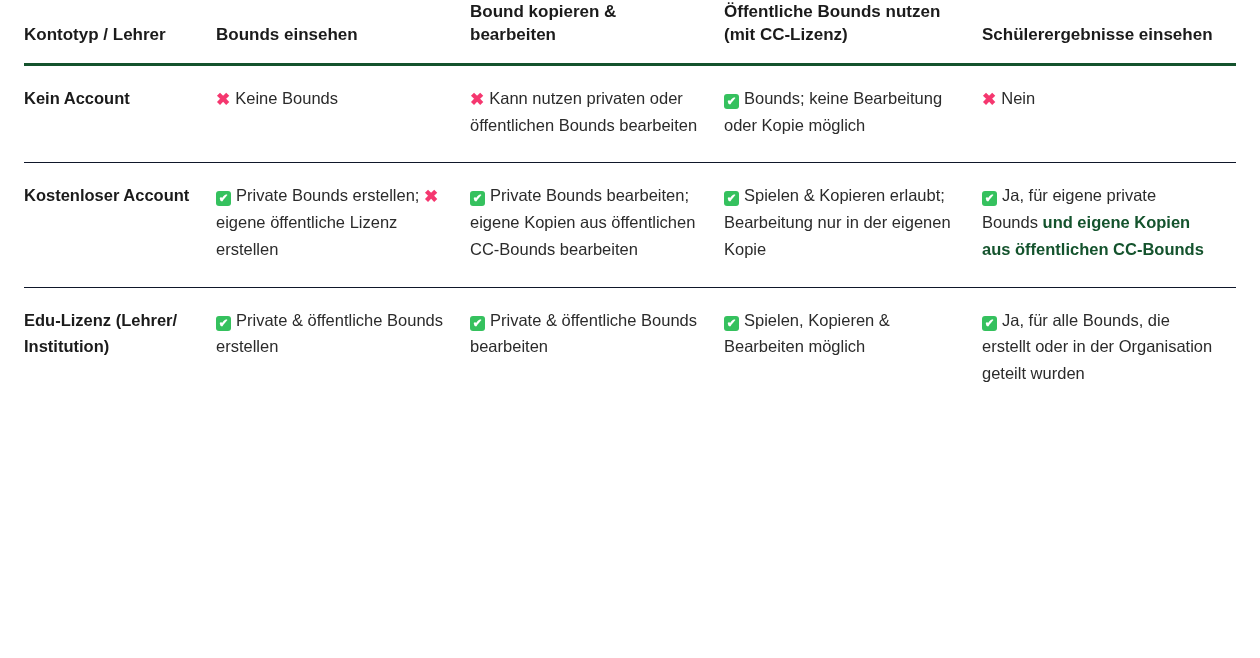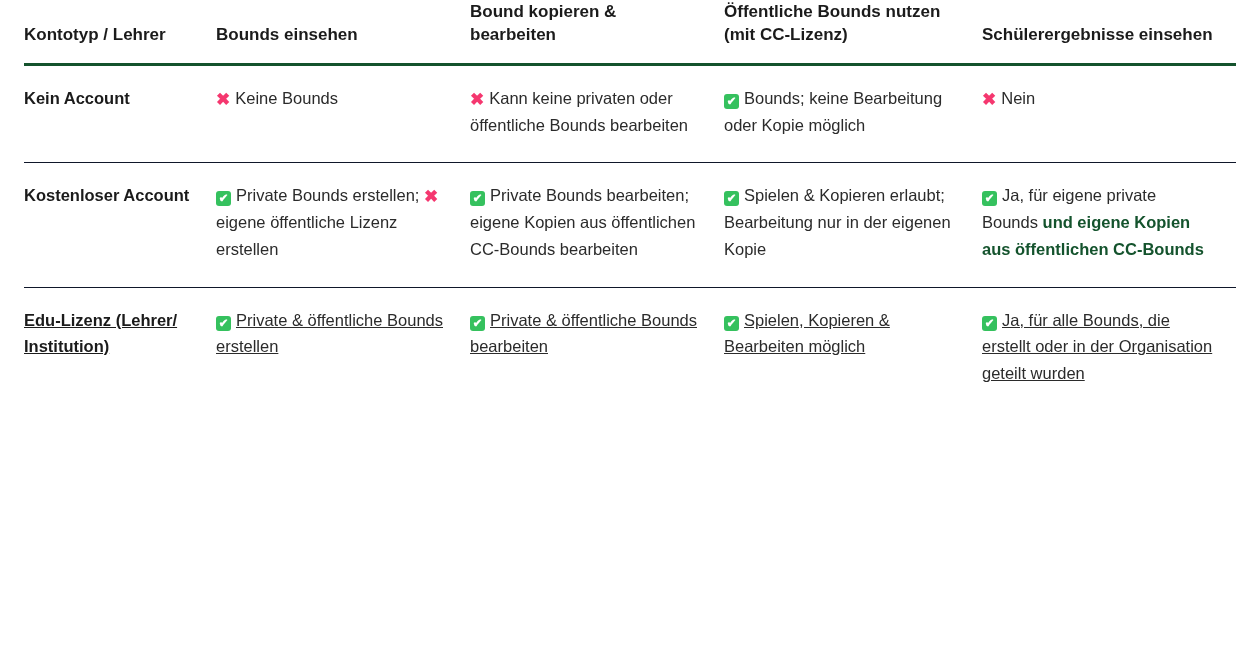--- a/index.html
+++ b/index.html
@@ -44,21 +44,21 @@
   thead th.first { padding-left: 0; }
 
   tbody td {
     vertical-align: top;
     font-size: 16.5px;
     line-height: 1.62;
     color: #2b2b2b;
     padding: 19px 22px 24px 0;
     border-bottom: 1px solid #0f172a;
   }
-  tbody tr:last-child td { border-bottom: none; text-decoration: underline; }
+  tbody tr:last-child td { border-bottom: none; }
   tbody td.rowhead {
     font-weight: bold;
     color: #1b1b1b;
   }
   .badge-ok {
     display: inline-block;
     width: 15px;
     height: 15px;
     border-radius: 3px;
     background: #35c15e;
@@ -105,21 +105,21 @@
       </tr>
     </thead>
     <tbody>
 
       <tr>
         <td class="rowhead">Kein Account</td>
         <td>
           <span class="badge-no">✖</span><span>Keine Bounds</span>
         </td>
         <td>
-          <span class="badge-no">✖</span><span>Kann keine privaten oder öffentliche Bounds bearbeiten</span>
+          <span class="badge-no">✖</span><span>Kann nutzen privaten oder öffentlichen Bounds bearbeiten</span>
         </td>
         <td>
           <span class="badge-ok">✔</span><span>Bounds; keine Bearbeitung oder Kopie möglich</span>
         </td>
         <td>
           <span class="badge-no">✖</span><span>Nein</span>
         </td>
       </tr>
 
       <tr>

